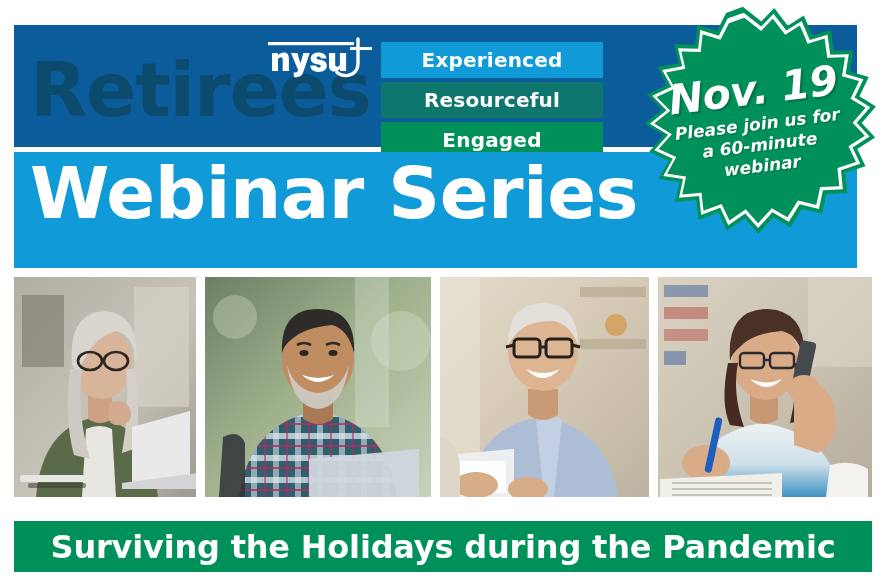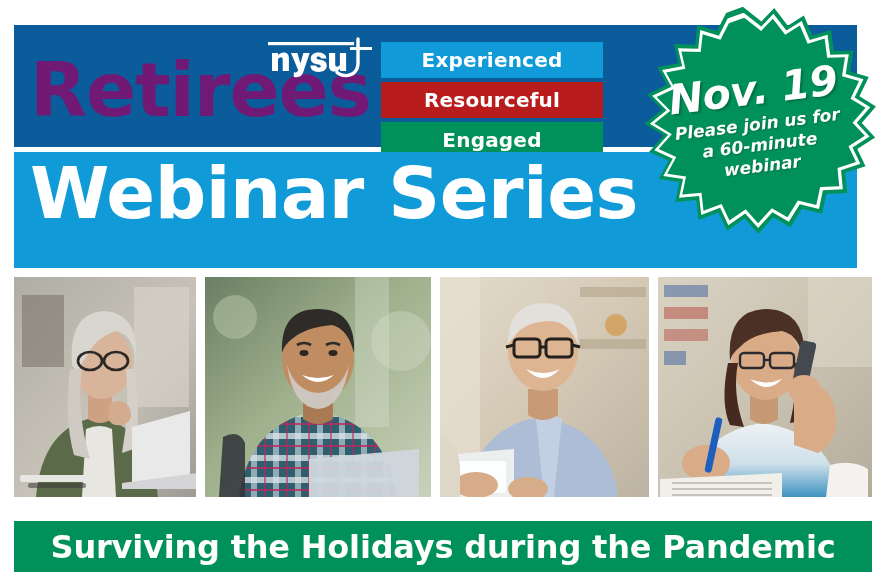--- a/index.html
+++ b/index.html
@@ -30,21 +30,21 @@
     background: #0b5c9b;
   }
 
   .retirees-word {
     position: absolute;
     left: 30px;
     top: 53px;
     font-size: 74px;
     line-height: 74px;
     font-weight: bold;
-    color: #701a75;
+    color: #0c4a6e;
     letter-spacing: -1px;
     font-family: "DejaVu Sans", sans-serif;
     white-space: nowrap;
   }
 
   
   .nysut-logo {
     position: absolute;
     left: 266px;
     top: 31px;
@@ -67,21 +67,21 @@
     align-items: center;
     justify-content: center;
     color: #ffffff;
     font-size: 20px;
     font-weight: bold;
     font-family: "DejaVu Sans", sans-serif;
     letter-spacing: 0.2px;
     white-space: nowrap;
   }
   .tag-experienced { background: #109bd8; }
-  .tag-resourceful { background: #b91c1c; }
+  .tag-resourceful { background: #0f766e; }
   .tag-engaged     { background: #00915a; margin-bottom: 0; }
 
   
   .series-band {
     position: absolute;
     left: 14px;
     top: 152px;
     width: 843px;
     height: 116px;
     background: #109bd8;

